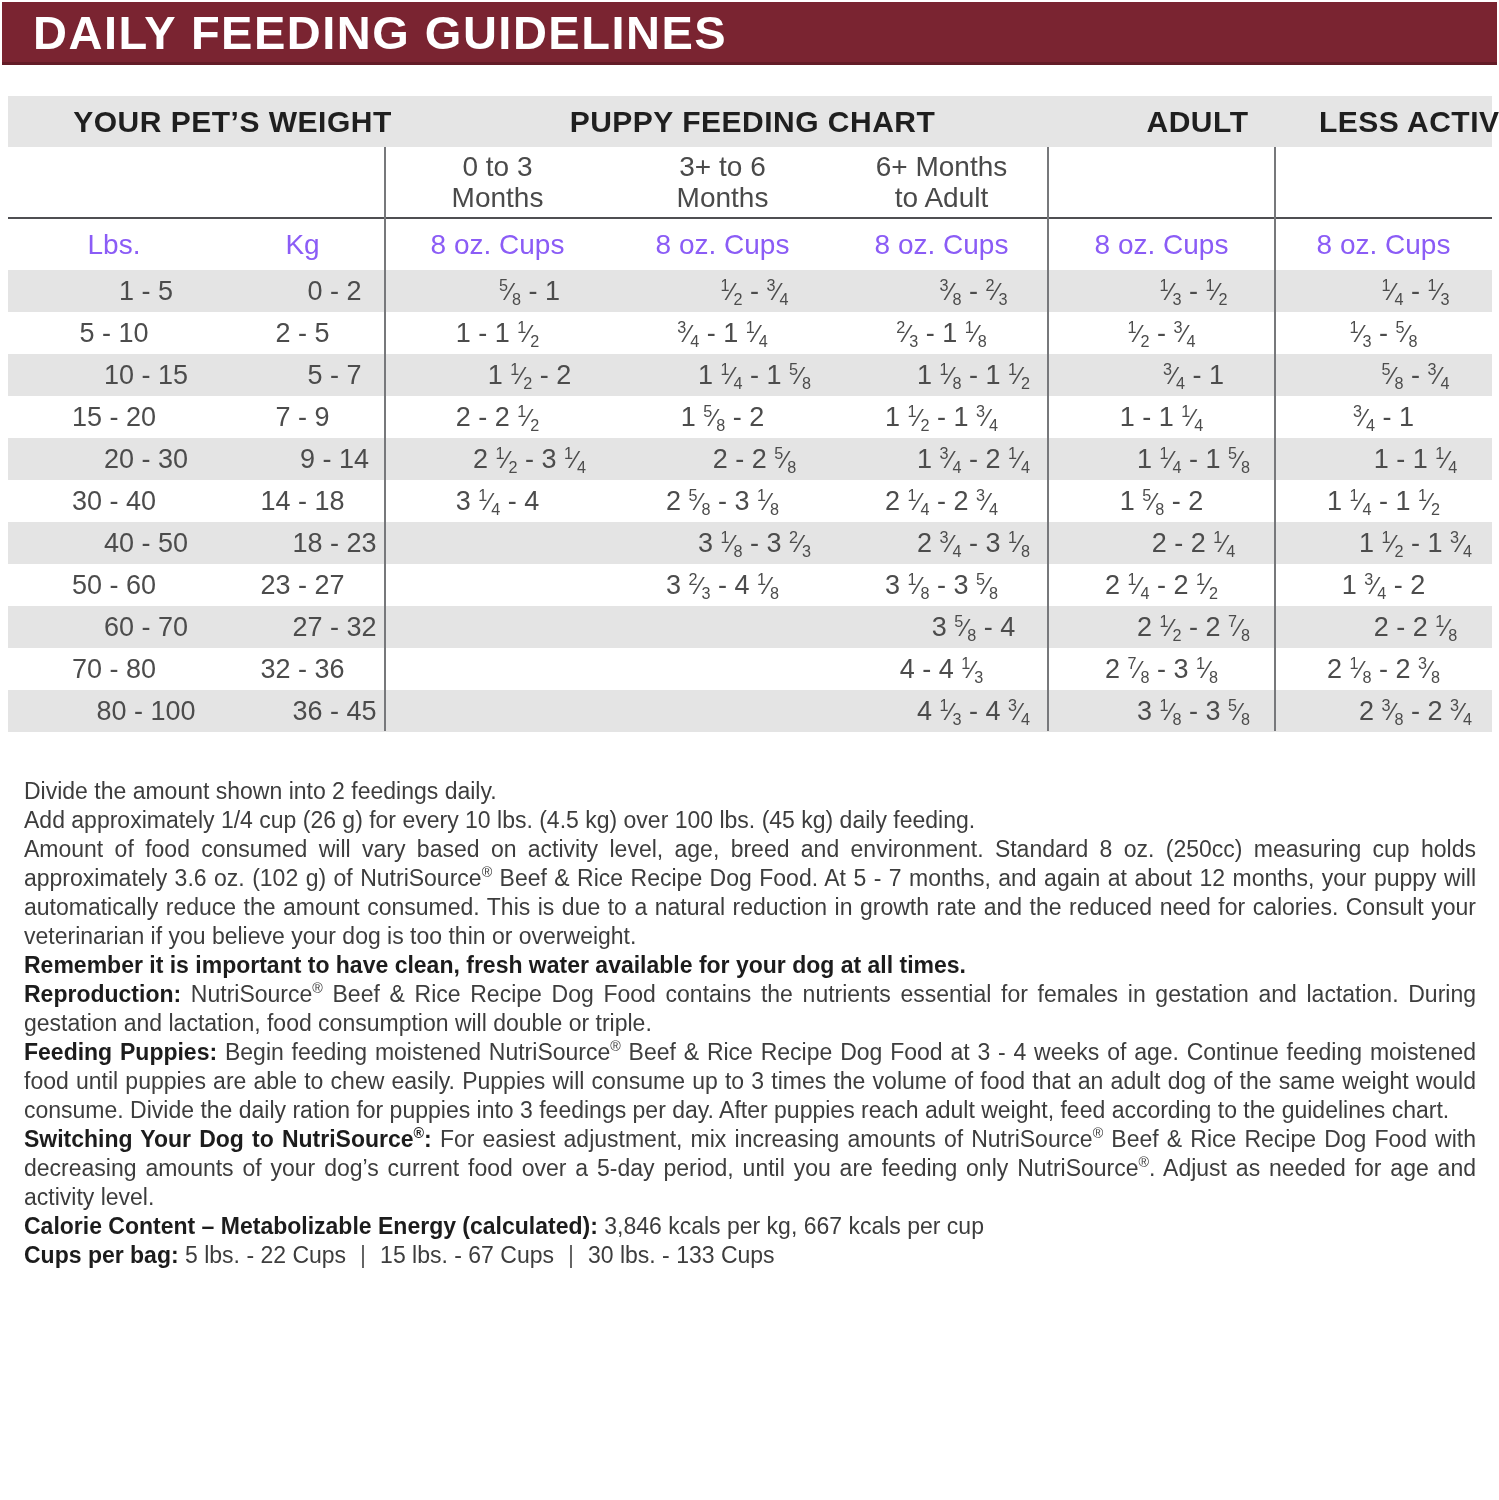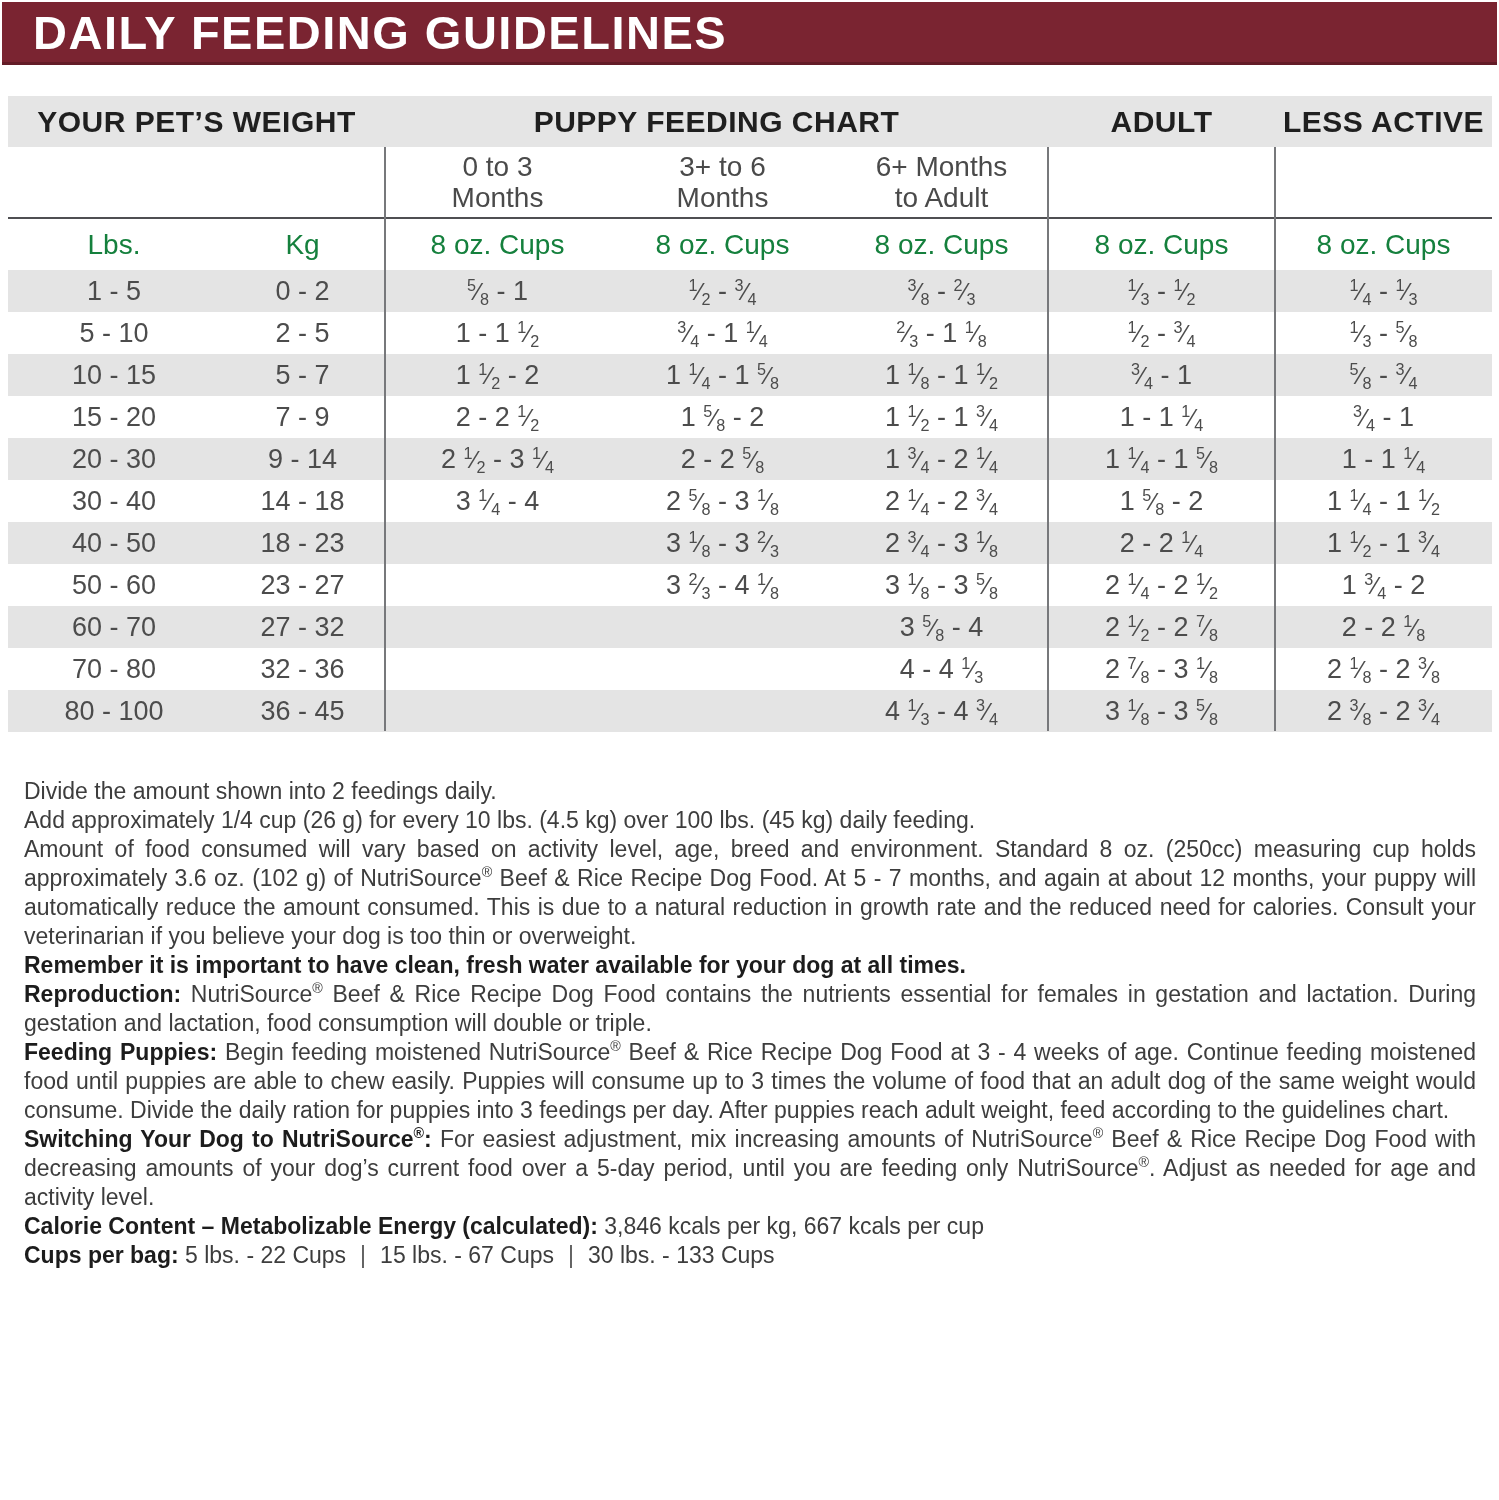--- a/index.html
+++ b/index.html
@@ -21,39 +21,39 @@
   .title-bar h1 {
     color: #ffffff; font-size: 47px; font-weight: 700;
     letter-spacing: 1.5px; padding-left: 31px; white-space: nowrap;
   }
 
   
   .feed-table { position: absolute; left: 8px; top: 96px; width: 1484px; }
 
   .band {
     display: grid; grid-template-columns: 377px 663px 227px 217px;
-    height: 51px; background: #e5e5e5; align-items: center;
+    height: 51px; background: #e5e5e5; align-items: center; padding-left: 36px;
   }
   .band .gh {
     text-align: center; font-weight: 700; font-size: 30px;
     color: #1f1f1f; letter-spacing: 0.5px; white-space: nowrap;
   }
 
   .tgrid { display: grid; grid-template-columns: 212px 165px 225px 225px 213px 227px 217px; }
 
   .months-row { height: 70px; align-items: center; }
   .months-row .mc {
     text-align: center; font-size: 28px; line-height: 31px; color: #4a4a4a;
   }
 
   .units-row { height: 53px; align-items: center; border-top: 2px solid #4f4f52; }
-  .units-row .uc { text-align: center; font-size: 28px; color: #15803d; white-space: nowrap; }
+  .units-row .uc { text-align: center; font-size: 28px; color: #8b5cf6; white-space: nowrap; }
 
   .trow { height: 42px; align-items: center; }
-  .trow.odd { background: #e4e4e4; }
+  .trow.odd { background: #e4e4e4; padding-left: 32px; }
   .tcell {
     text-align: center; font-size: 27px; color: #4c4c4c; white-space: nowrap;
   }
 
   
   .fn { font-size: 60%; position: relative; top: -0.52em; }
   .fs { font-size: 90%; }
   .fd { font-size: 60%; position: relative; top: 0.34em; }
 
   

